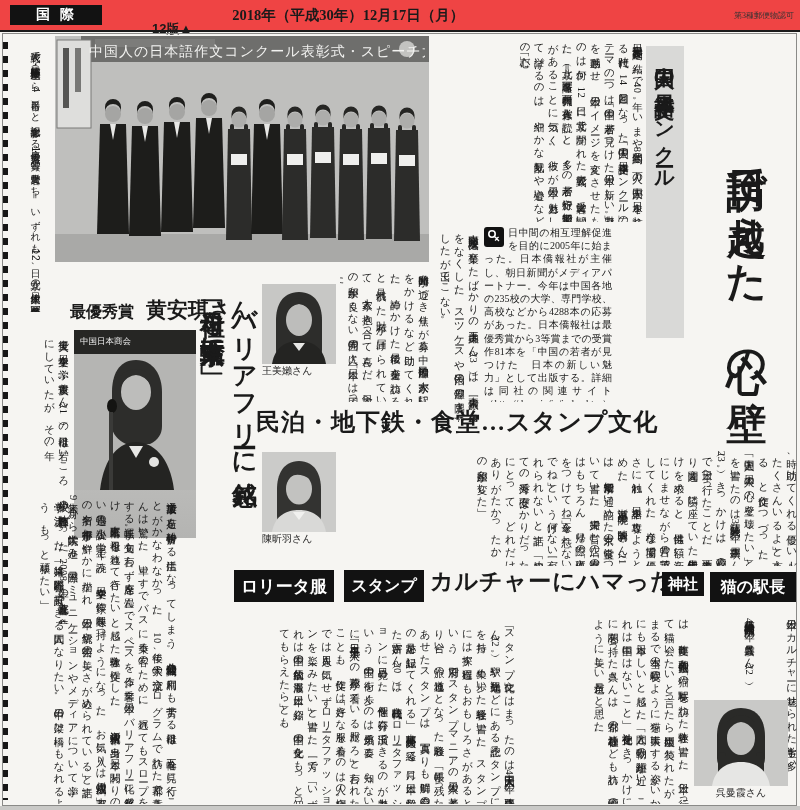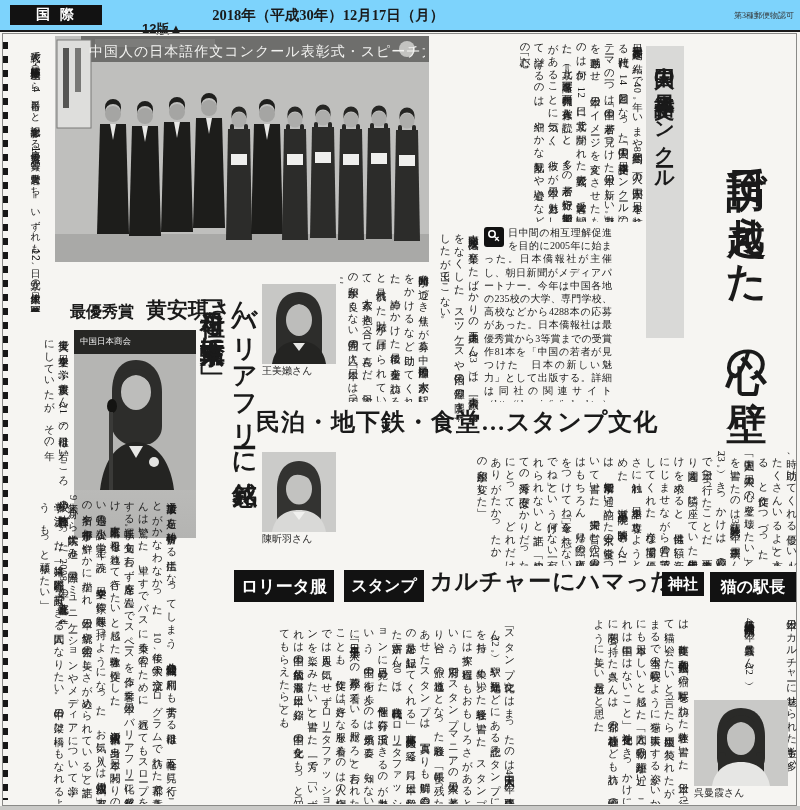--- a/index.html
+++ b/index.html
@@ -8,21 +8,21 @@
   .abs{position:absolute;}
   .v{writing-mode:vertical-rl;}
   .body-v{writing-mode:vertical-rl;font-size:10.5px;line-height:1.34;
     letter-spacing:.5px;overflow:hidden;text-align:justify;}
   .rule{background:#1a1a1a;}
   .kbox{background:#121212;color:#fff;font-family:"Liberation Sans",sans-serif;
     font-weight:bold;display:flex;align-items:center;justify-content:center;}
   .photo{background:linear-gradient(#cdcdcb,#b4b4b2);overflow:hidden;}
   .capline{font-family:"Liberation Sans",sans-serif;font-size:10px;color:#222;}
   #header{position:absolute;left:0;top:0;width:800px;height:30px;
-    display:flex;align-items:center;gap:2px;background:#7dd3fc;}
+    display:flex;align-items:center;gap:12px;background:#ef4444;}
   #frame{position:absolute;left:2px;top:33px;width:793px;height:771px;
     border:1px solid #8a8a88;}
   #edge-dashes{position:absolute;left:3px;top:42px;width:5px;height:758px;
     background:repeating-linear-gradient(to bottom,#161616 0 7px,transparent 7px 14px);}
   .headline-serif{font-weight:bold;letter-spacing:1px;}
   .note-box{font-size:10px;line-height:1.32;text-align:justify;overflow:hidden;}
 </style>
 </head>
 <body>
 
@@ -177,17 +177,17 @@
     <svg width="94" height="86" viewBox="0 0 94 86">
       <rect width="94" height="86" fill="#c9c9c7"></rect>
       <path d="M47 8 C29 8 23 22 23 36 L23 58 C23 65 27 70 33 73 L61 73 C67 70 71 65 71 58 L71 36 C71 22 65 8 47 8 Z" fill="#2a2a28"></path>
       <ellipse cx="47" cy="38" rx="14" ry="17" fill="#c0c0be"></ellipse>
       <path d="M33 32 Q47 12 61 32 L61 22 Q47 8 33 22 Z" fill="#2a2a28"></path>
       <rect x="24" y="52" width="8" height="34" rx="4" fill="#2a2a28"></rect>
       <rect x="62" y="52" width="8" height="34" rx="4" fill="#2a2a28"></rect>
       <path d="M18 86 C21 68 34 62 47 62 C60 62 73 68 76 86 Z" fill="#e6e6e4"></path>
     </svg>
   </div>
-  <div class="capline" style="text-align:left;width:94px;">呉曼霞さん</div>
+  <div class="capline" style="text-align:center;width:94px;">呉曼霞さん</div>
 </div>
 
 <div class="abs body-v" style="left:518px;top:612px;width:172px;height:192px;">は、昨年夏に和歌山電鉄の「猫の駅長」を訪ねた体験を書いた。日本へ行って猫に会いたいと言ったら同級生に笑われたが、まるで本当の駅長のように猫を大事にする姿がいかにも日本らしいと感じた。「人間と動物の距離が近い。これは中国にはないこと」　神社文化をきっかけに日本に関心を持った呉さんは、京都の八坂神社なども訪れ、絵画のように美しい景色だと思った。</div>
 <div class="abs body-v" style="left:182px;top:622px;width:334px;height:182px;">「スタンプ文化」にはまったのは中国人民大4年の路雨倩さん（22）。駅や観光地などにある記念スタンプに興味を持ち、集め歩いた経験を書いた。スタンプには探す過程にもおもしろさがあるという。別府でスタンプマニアの日本人の若者と知り合い、旅の道連れとなった経験も。「手帳に残った色あせたスタンプは、写真よりも鮮明に自分の人生の足跡を記録してくれる」　吉林外国語大を経て9月に日本に留学した雷妍さん（20）は、高校時代にロリータファッションに目覚めた。個性を存分に演出できるのが魅力という。中国の街を歩くのは勇気が要る。知らない人に「日本鬼子（日本人への蔑称）が着ている服だろ」と言われたことも。作文には「好きな服を着るのは人の権利。日本では人目を気にせずロリータファッションを楽しみたい」と書いた。一方で、「いずれは中国の伝統的な漢服も日本に紹介し、中国の文化をもっと知ってもらえたら」とも。</div>
 
 </body></html>

